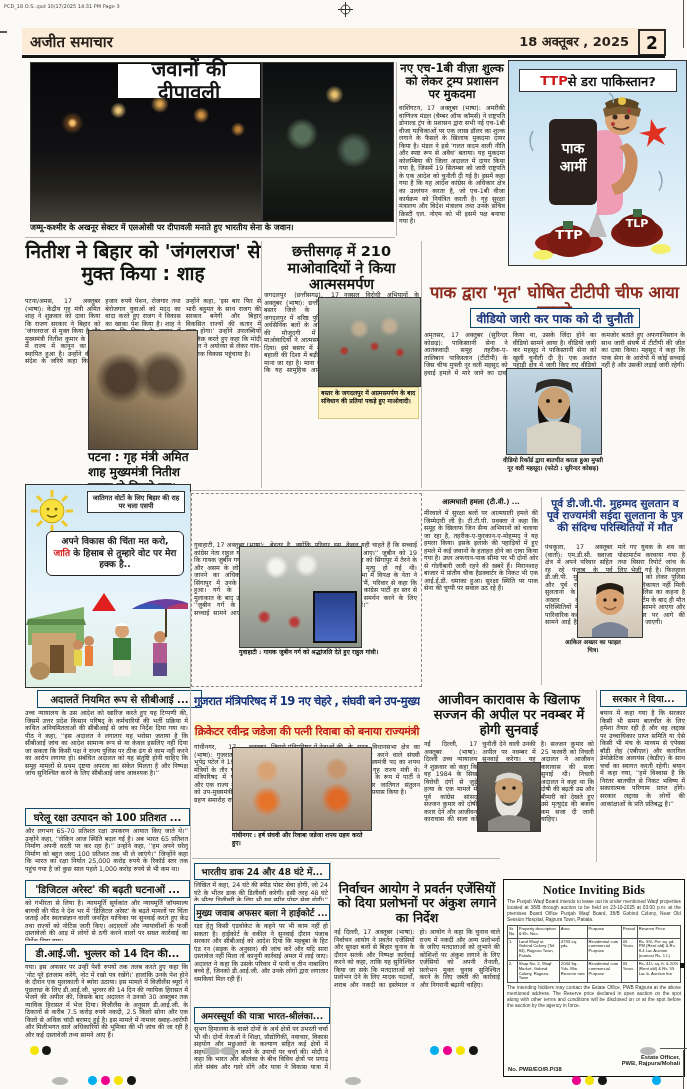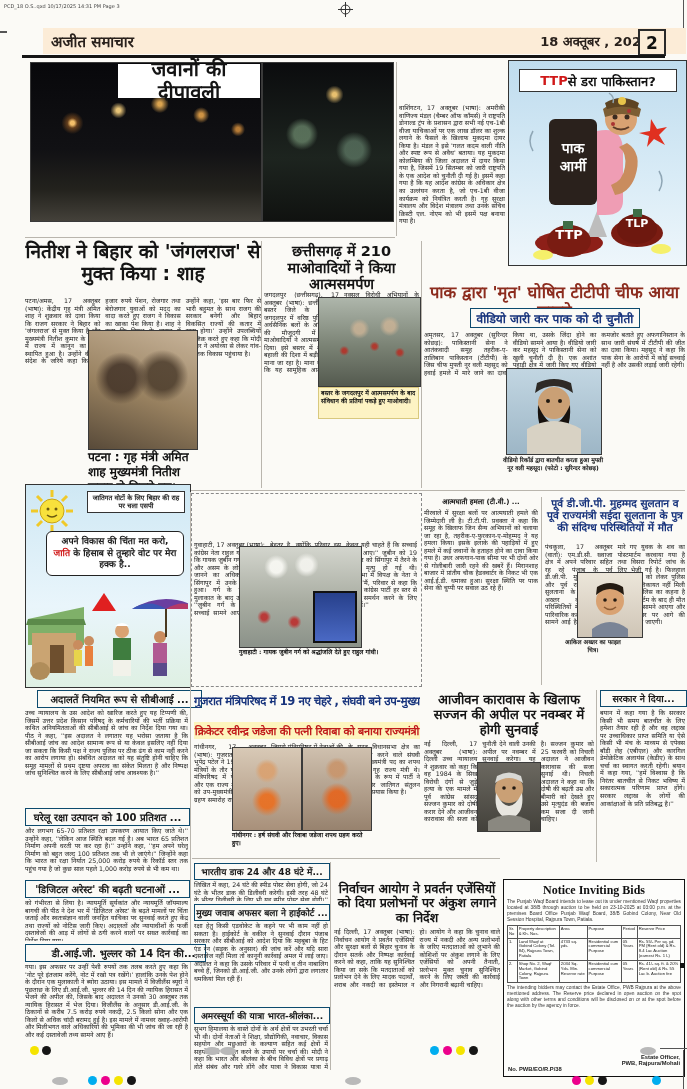--- a/index.html
+++ b/index.html
@@ -9,21 +9,21 @@
   .vr{position:absolute;width:1px;background:#b9b5ad;}
   .hr{position:absolute;height:1px;background:#b9b5ad;}
   .body-txt{font-size:6.3px;line-height:1.2;text-align:justify;color:#222;overflow:hidden;word-break:break-word;}
   .cols2{column-count:2;column-gap:5px;}
   .cols3{column-count:3;column-gap:5px;}
   .cap{font-size:12px;font-weight:bold;color:#111;line-height:1.25;}
   .hl{font-weight:bold;color:#141414;text-align:center;line-height:1.15;}
   .boxhead{border:1px solid #0c4a6e;font-weight:bold;text-align:center;color:#1a1a1a;
            background:#fbfaf6;display:flex;align-items:center;justify-content:center;}
   .ph{border:1px solid #3a3a3a;overflow:hidden;}
-  .masthead{background:#fcecd7;display:flex;align-items:center;margin-left:21px;}
+  .masthead{background:#fcecd7;display:flex;align-items:center;}
   .navy{color:#17337c;}
   .maroon{color:#8c2c1e;}
   .dot{position:absolute;border-radius:50%;width:9px;height:9px;}
   .oval{position:absolute;border-radius:50%;background:#b9b9b9;width:16px;height:8px;}
   .notice{font-family:"Liberation Serif",serif;margin-top:17px;}
   .ntable{border-collapse:collapse;width:100%;}
   .ntable td,.ntable th{border:0.5px solid #555;font-size:4.2px;line-height:1.15;padding:1px;vertical-align:top;
                         font-family:"Liberation Sans",sans-serif;text-align:left;font-weight:normal;}
 </style>
 </head>
@@ -55,22 +55,24 @@
       radial-gradient(circle at 90% 42%, rgba(255,170,70,.7) 0 2px, transparent 7px),
       linear-gradient(180deg,#08080b 0%,#111114 55%,#23221d 80%,#44413a 100%);"></div>
   <div class="abs ph" style="left:262px;top:62px;width:130px;height:158px;background:
       radial-gradient(circle at 55% 20%, rgba(255,210,120,.9) 0 2px, transparent 9px),
       radial-gradient(circle at 30% 45%, rgba(150,190,150,.5) 0 8px, transparent 16px),
       radial-gradient(circle at 70% 55%, rgba(140,180,150,.45) 0 9px, transparent 18px),
       linear-gradient(180deg,#0b0c0e 0%,#1d241f 60%,#101210 100%);"></div>
   <div class="abs" style="left:118px;top:64px;width:142px;height:34px;background:#ffffff;display:flex;align-items:center;justify-content:flex-start;">
     <div class="hl" style="font-size:20px;">जवानों की दीपावली</div>
   </div>
+  <div class="abs cap" style="left:30px;top:223px;width:362px;font-size:8px;">जम्मू-कश्मीर के अखनूर सेक्टर में एलओसी पर दीपावली मनाते हुए भारतीय सेना के जवान।</div>
 
   <div class="vr" style="left:396px;top:62px;height:174px;"></div>
+  <div class="abs hl" style="left:399px;top:62px;width:106px;font-size:11.5px;">नए एच-1बी वीज़ा शुल्क को लेकर ट्रम्प प्रशासन पर मुकदमा</div>
   <div class="abs body-txt" style="left:399px;top:104px;width:106px;height:152px;">वाशिंगटन, 17 अक्तूबर (भाषा): अमरीकी वाणिज्य मंडल (चैम्बर ऑफ कॉमर्स) ने राष्ट्रपति डोनाल्ड ट्रंप के प्रशासन द्वारा सभी नई एच-1बी वीजा याचिकाओं पर एक लाख डॉलर का शुल्क लगाने के फैसले के खिलाफ मुकदमा दायर किया है। मंडल ने इसे 'गलत कदम वाली नीति और स्पष्ट रूप से अवैध' बताया। यह मुकदमा कोलम्बिया की जिला अदालत में दायर किया गया है, जिसमें 19 सितम्बर को जारी राष्ट्रपति के एक आदेश को चुनौती दी गई है। इसमें कहा गया है कि यह आदेश कांग्रेस के अधिकार क्षेत्र का उल्लंघन करता है, जो एच-1बी वीजा कार्यक्रम को नियंत्रित करती है। गृह सुरक्षा मंत्रालय और विदेश मंत्रालय तथा उनके सचिव क्रिस्टी एल. नोएम को भी इसमें पक्ष बनाया गया है।</div>
 
   <div class="abs" style="left:508px;top:60px;width:177px;height:204px;border:1px solid #333;background:linear-gradient(180deg,#bfdcee 0%,#d8ebf6 55%,#eef6fb 100%);">
     <div class="abs" style="left:10px;top:8px;width:156px;height:21px;background:#fff;border:1px solid #333;display:flex;align-items:center;justify-content:center;font-weight:bold;font-size:13px;">
       <span style="color:#d01818;">TTP</span>
         <span style="color:#111;"> से डरा पाकिस्तान?</span>
     </div>
     <svg class="abs" style="left:0;top:30px;" width="177" height="172" viewBox="0 0 177 172">
       <ellipse cx="60" cy="152" rx="34" ry="12" fill="#8d1f18"></ellipse>
       <ellipse cx="128" cy="142" rx="26" ry="14" fill="#7a1c12"></ellipse>
@@ -226,21 +228,21 @@
   <div class="abs cap" style="left:563px;top:638px;width:60px;font-size:6px;text-align:center;">आकिल अख्तर का फाइल चित्र।</div>
 
   <div class="vr" style="left:596px;top:690px;height:172px;"></div>
   <div class="abs boxhead" style="left:600px;top:690px;width:85px;height:15px;font-size:9.5px;">सरकार ने दिया...</div>
   <div class="abs body-txt" style="left:600px;top:709px;width:85px;height:150px;">बयान में कहा गया है कि सरकार किसी भी समय बातचीत के लिए हमेशा तैयार रही है और वह लद्दाख पर उच्चाधिकार प्राप्त समिति या ऐसे किसी भी मंच के माध्यम से एपेक्स बॉडी लेह (एबीएल) और कारगिल डेमोक्रेटिक अलायंस (केडीए) के साथ चर्चा का स्वागत करती रहेगी। बयान में कहा गया, ''हमें विश्वास है कि निरंतर बातचीत से निकट भविष्य में सकारात्मक परिणाम प्राप्त होंगे। सरकार लद्दाख के लोगों की आकांक्षाओं के प्रति प्रतिबद्ध है।''</div>
 
   <div class="abs boxhead" style="left:25px;top:808px;width:163px;height:16px;font-size:10px;">घरेलू रक्षा उत्पादन को 100 प्रतिशत ...</div>
   <div class="abs body-txt" style="left:25px;top:827px;width:163px;height:50px;">और लगभग 65-70 प्रतिशत रक्षा उपकरण आयात किए जाते थे।'' उन्होंने कहा, ''लेकिन आज स्थिति बदल गई है। अब भारत 65 प्रतिशत निर्माण अपनी धरती पर कर रहा है।'' उन्होंने कहा, ''हम अपने घरेलू निर्माण को बहुत जल्द 100 प्रतिशत तक भी ले जाएंगे।'' जिन्होंने कहा कि भारत का रक्षा निर्यात 25,000 करोड़ रुपये के रिकॉर्ड स्तर तक पहुंच गया है जो कुछ साल पहले 1,000 करोड़ रुपये से भी कम था।</div>
   <div class="abs boxhead" style="left:25px;top:880px;width:163px;height:16px;font-size:10px;">'डिजिटल अरेस्ट' की बढ़ती घटनाओं ...</div>
   <div class="abs body-txt" style="left:25px;top:899px;width:163px;height:42px;">को गंभीरता से लिया है। न्यायमूर्ति सूर्यकांत और न्यायमूर्ति जॉयमाल्य बागची की पीठ ने देश भर में 'डिजिटल अरेस्ट' के बढ़ते मामलों पर चिंता जताई और स्वतःसंज्ञान वाली जनहित याचिका पर सुनवाई करते हुए केंद्र तथा राज्यों को नोटिस जारी किए। अदालतों और न्यायाधीशों के फर्जी दस्तावेजों की आड़ में लोगों से ठगी करने वालों पर सख्त कार्रवाई का निर्देश दिया गया।</div>
-  <div class="abs boxhead" style="left:25px;top:944px;width:163px;height:16px;font-size:10px;padding-left:16px;">डी.आई.जी. भुल्लर को 14 दिन की...</div>
+  <div class="abs boxhead" style="left:25px;top:944px;width:163px;height:16px;font-size:10px;">डी.आई.जी. भुल्लर को 14 दिन की...</div>
   <div class="abs body-txt" style="left:25px;top:963px;width:163px;height:80px;">गया। इस अफसर पर उन्हीं पेशी रुपयों तक तलब करते हुए कहा कि 'नोट पूरे इंतजाम करेंगे, नोट में रखो पत्र रखेंगे।' हालांकि उनके पेश होने के दौरान एक मुलाकाती ने ब्योरा उठाया। इस मामले में विजीलैंस ब्यूरो ने पूछताछ के लिए डी.आई.जी. भुल्लर की 14 दिन की न्यायिक हिरासत में भेजने की अपील की, जिसके बाद अदालत ने उनको 30 अक्तूबर तक न्यायिक हिरासत में भेज दिया। विजीलैंस के अनुसार डी.आई.जी. के ठिकानों से करीब 7.5 करोड़ रुपये नकदी, 2.5 किलो सोना और एक किलो से अधिक चांदी बरामद हुई है। इस मामले में नामवर ख्वाह-आरोपी और मिलीभगत वाले अधिकारियों की भूमिका की भी जांच की जा रही है और कई दस्तावेजी तथ्य सामने आए हैं।</div>
 
   <div class="abs hl navy" style="left:194px;top:695px;width:226px;font-size:11.5px;white-space:nowrap;letter-spacing:-0.4px;overflow:hidden;">गुजरात मंत्रिपरिषद में 19 नए चेहरे , संघवी बने उप-मुख्यमंत्री</div>
   <div class="abs" style="left:194px;top:722px;width:226px;height:17px;background:#fdf5bd;display:flex;align-items:center;justify-content:center;font-size:11px;font-weight:bold;color:#c01a1a;white-space:nowrap;letter-spacing:-0.3px;overflow:hidden;">क्रिकेटर रवीन्द्र जडेजा की पत्नी रिवाबा को बनाया राज्यमंत्री</div>
   <div class="abs body-txt cols3" style="left:194px;top:743px;width:226px;height:127px;">गांधीनगर, 17 अक्तूबर (भाषा): गुजरात के मुख्यमंत्री भूपेंद्र पटेल ने 19 विधायकों को मंत्रियों के तौर पर शामिल कर मंत्रिपरिषद में फेरबदल किया और एक राज्य मंत्री हर्ष संघवी को उप-मुख्यमंत्री बनाया। शपथ ग्रहण समारोह राजभवन में हुआ जिससे मंत्रिपरिषद में नेताओं की कुल संख्या 26 हो गई है। राज्यपाल आचार्य देवव्रत ने नए मंत्रियों को पद एवं गोपनीयता की शपथ दिलाई जिसमें क्रिकेटर रवीन्द्र जडेजा की पत्नी रिवाबा जडेजा को राज्य मंत्री (स्वतंत्र प्रभार) बनाया गया है। खुद शहर के सूरत विधानसभा क्षेत्र का प्रतिनिधित्व करने वाले संघवी को उप-मुख्यमंत्री पद का शपथ लेने तक गृह राज्य मंत्री थे। राज्य मंत्री के रूप में पार्टी ने क्षेत्रीय और जातिगत संतुलन साधने का प्रयास किया है।</div>
   <div class="abs ph" style="left:232px;top:747px;width:68px;height:82px;background:
       radial-gradient(circle at 50% 65%, rgba(235,110,30,.9) 0 7px, transparent 15px),
       radial-gradient(circle at 50% 28%, rgba(217,162,114,.95) 0 7px, transparent 12px),
       linear-gradient(180deg,#d8c9b6 0%,#a8907a 100%);"></div>
   <div class="abs ph" style="left:302px;top:747px;width:68px;height:82px;background:

